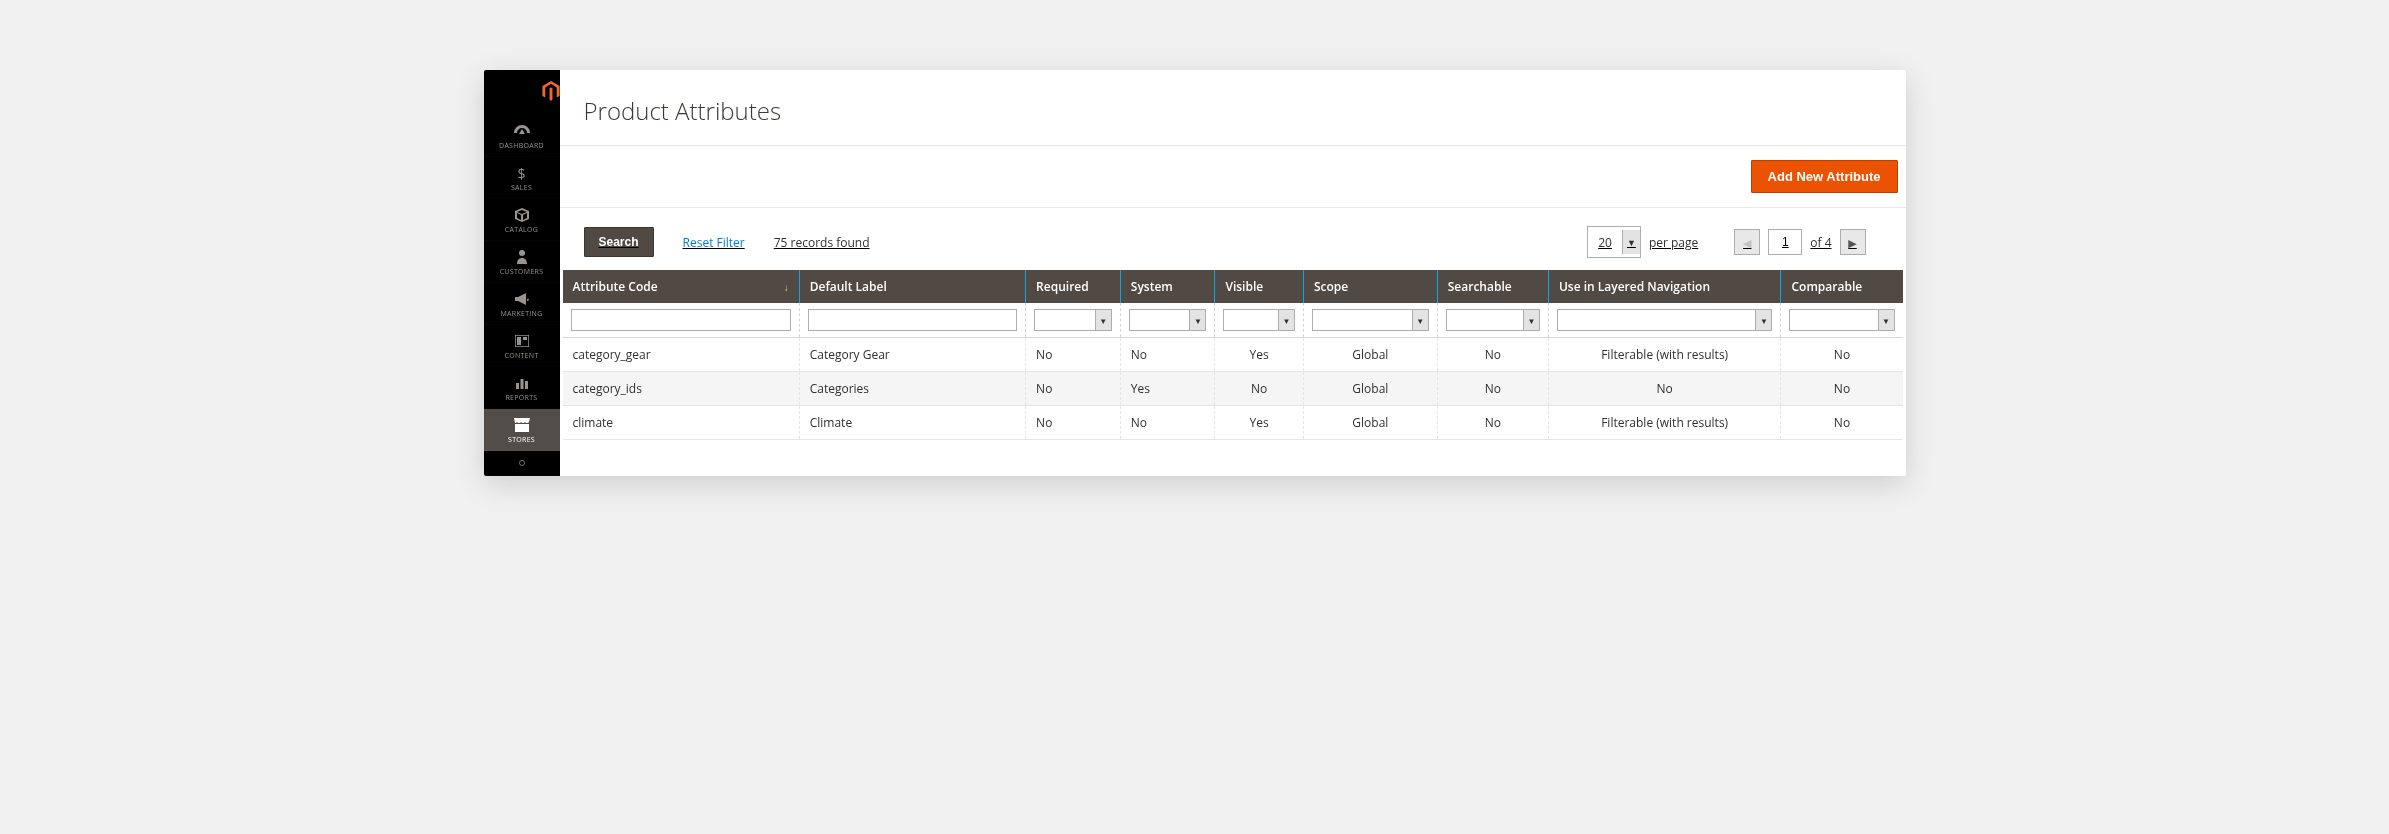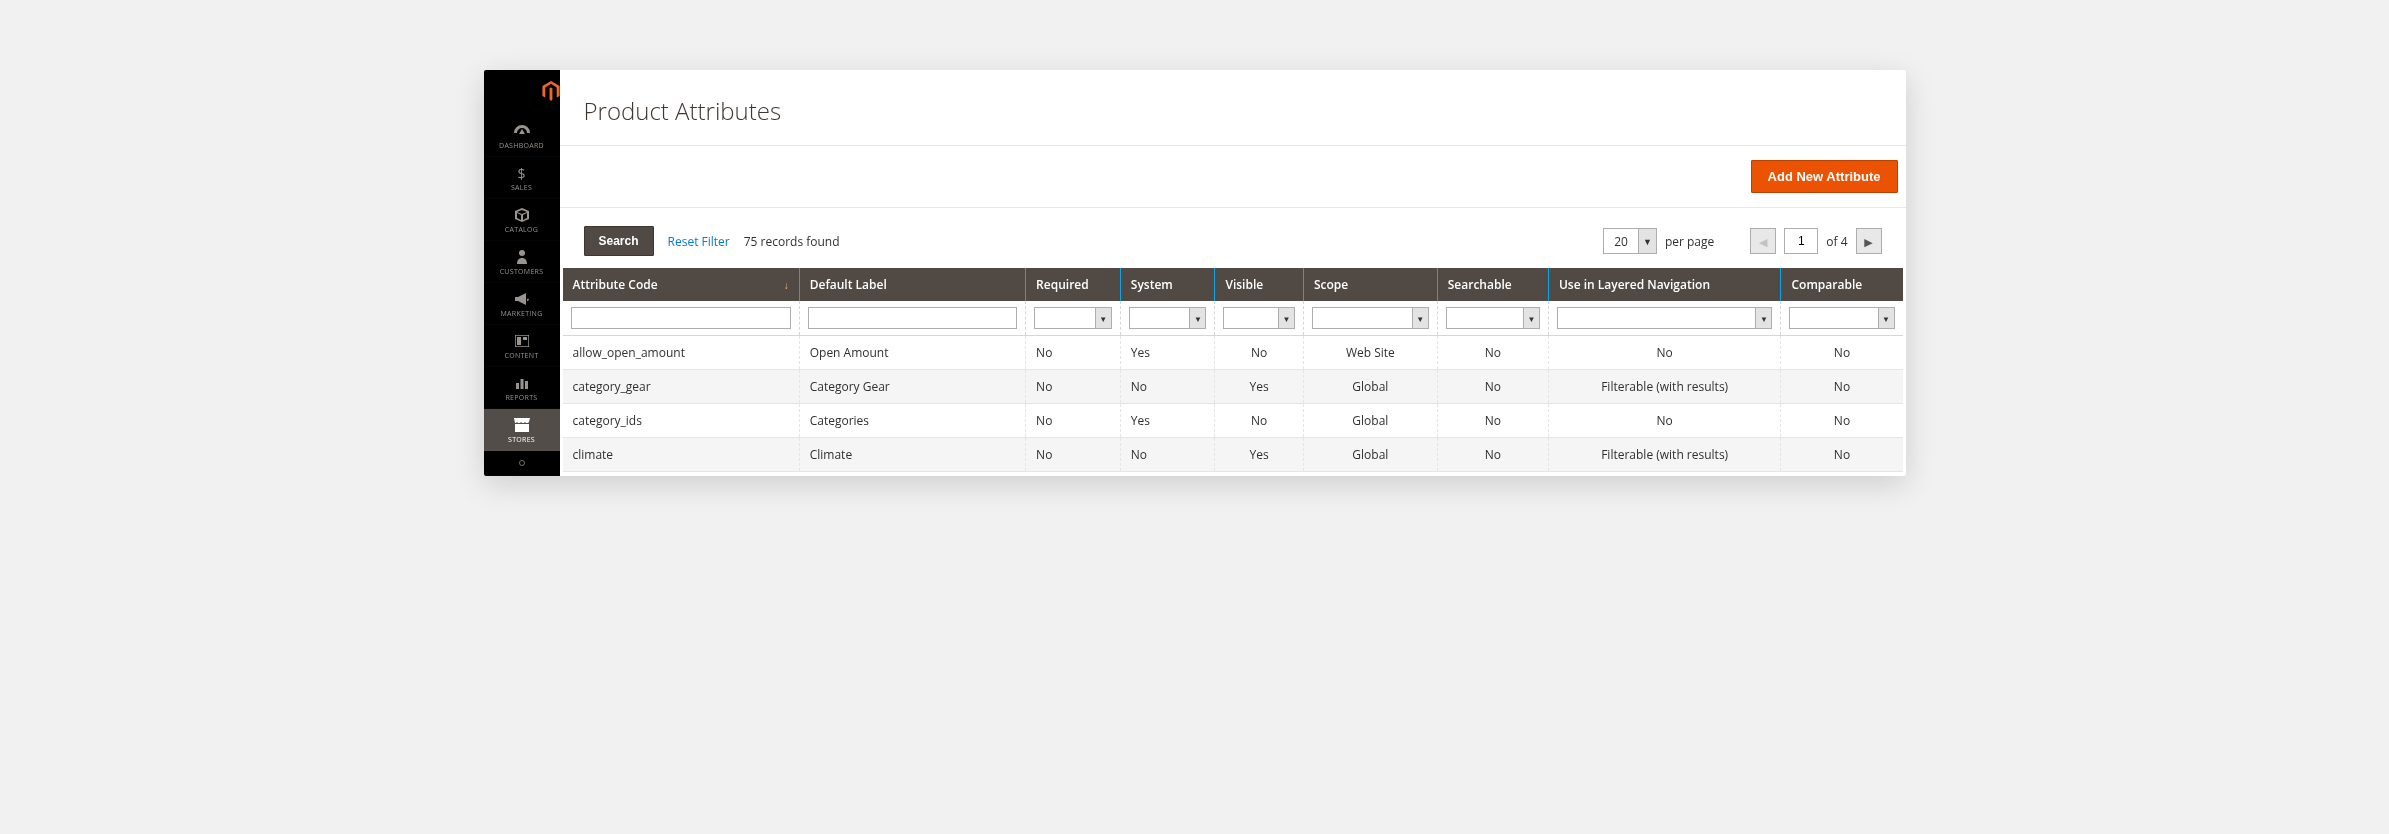--- a/index.html
+++ b/index.html
@@ -88,25 +88,26 @@
   background: #eb5202;
   color: #fff;
   border: 1px solid #ba4000;
   padding: 8px 16px;
   font-size: 13px;
   font-weight: 600;
   cursor: pointer;
   border-radius: 1px;
 }
 .toolbar {
-  padding: 18px 24px 12px 24px;
-  display: flex;
-  align-items: center;
-  gap: 14px;
-  font-size: 12px;
+  padding: 18px 40px 12px 24px;
+  display: flex;
+  align-items: center;
+  gap: 29px;
+  font-size: 12px;
+  text-decoration: underline;
 }
 .btn-search {
   background: #514943;
   color: #fff;
   border: 1px solid #41362f;
   padding: 7px 14px;
   font-size: 12px;
   font-weight: 600;
   cursor: pointer;
   border-radius: 1px;
@@ -123,21 +124,21 @@
 .toolbar-spacer { flex: 1; }
 .pager {
   display: flex;
   align-items: center;
   gap: 8px;
   font-size: 12px;
   color: #303030;
 }
 .per-page-select {
   border: 1px solid #adadad;
-  height: 26px;
+  height: 32px;
   display: flex;
   align-items: center;
 }
 .per-page-select .val {
   padding: 0 10px;
   min-width: 24px;
   text-align: center;
 }
 .per-page-select .arrow {
   width: 18px;
@@ -429,31 +430,20 @@
               </th>
             <th>
                 <div class="filter-select">
                   <span class="arrow">▼</span>
                 </div>
               </th>
           </tr>
         </thead>
         <tbody id="grid-body">
             <tr>
-              <td>allow_open_amount</td>
-              <td>Open Amount</td>
-              <td>No</td>
-              <td>Yes</td>
-              <td class="c">No</td>
-              <td class="c">Web Site</td>
-              <td class="c">No</td>
-              <td class="c">No</td>
-              <td class="c">No</td>
-            </tr>
-            <tr>
               <td>category_gear</td>
               <td>Category Gear</td>
               <td>No</td>
               <td>No</td>
               <td class="c">Yes</td>
               <td class="c">Global</td>
               <td class="c">No</td>
               <td class="c">Filterable (with results)</td>
               <td class="c">No</td>
             </tr>

